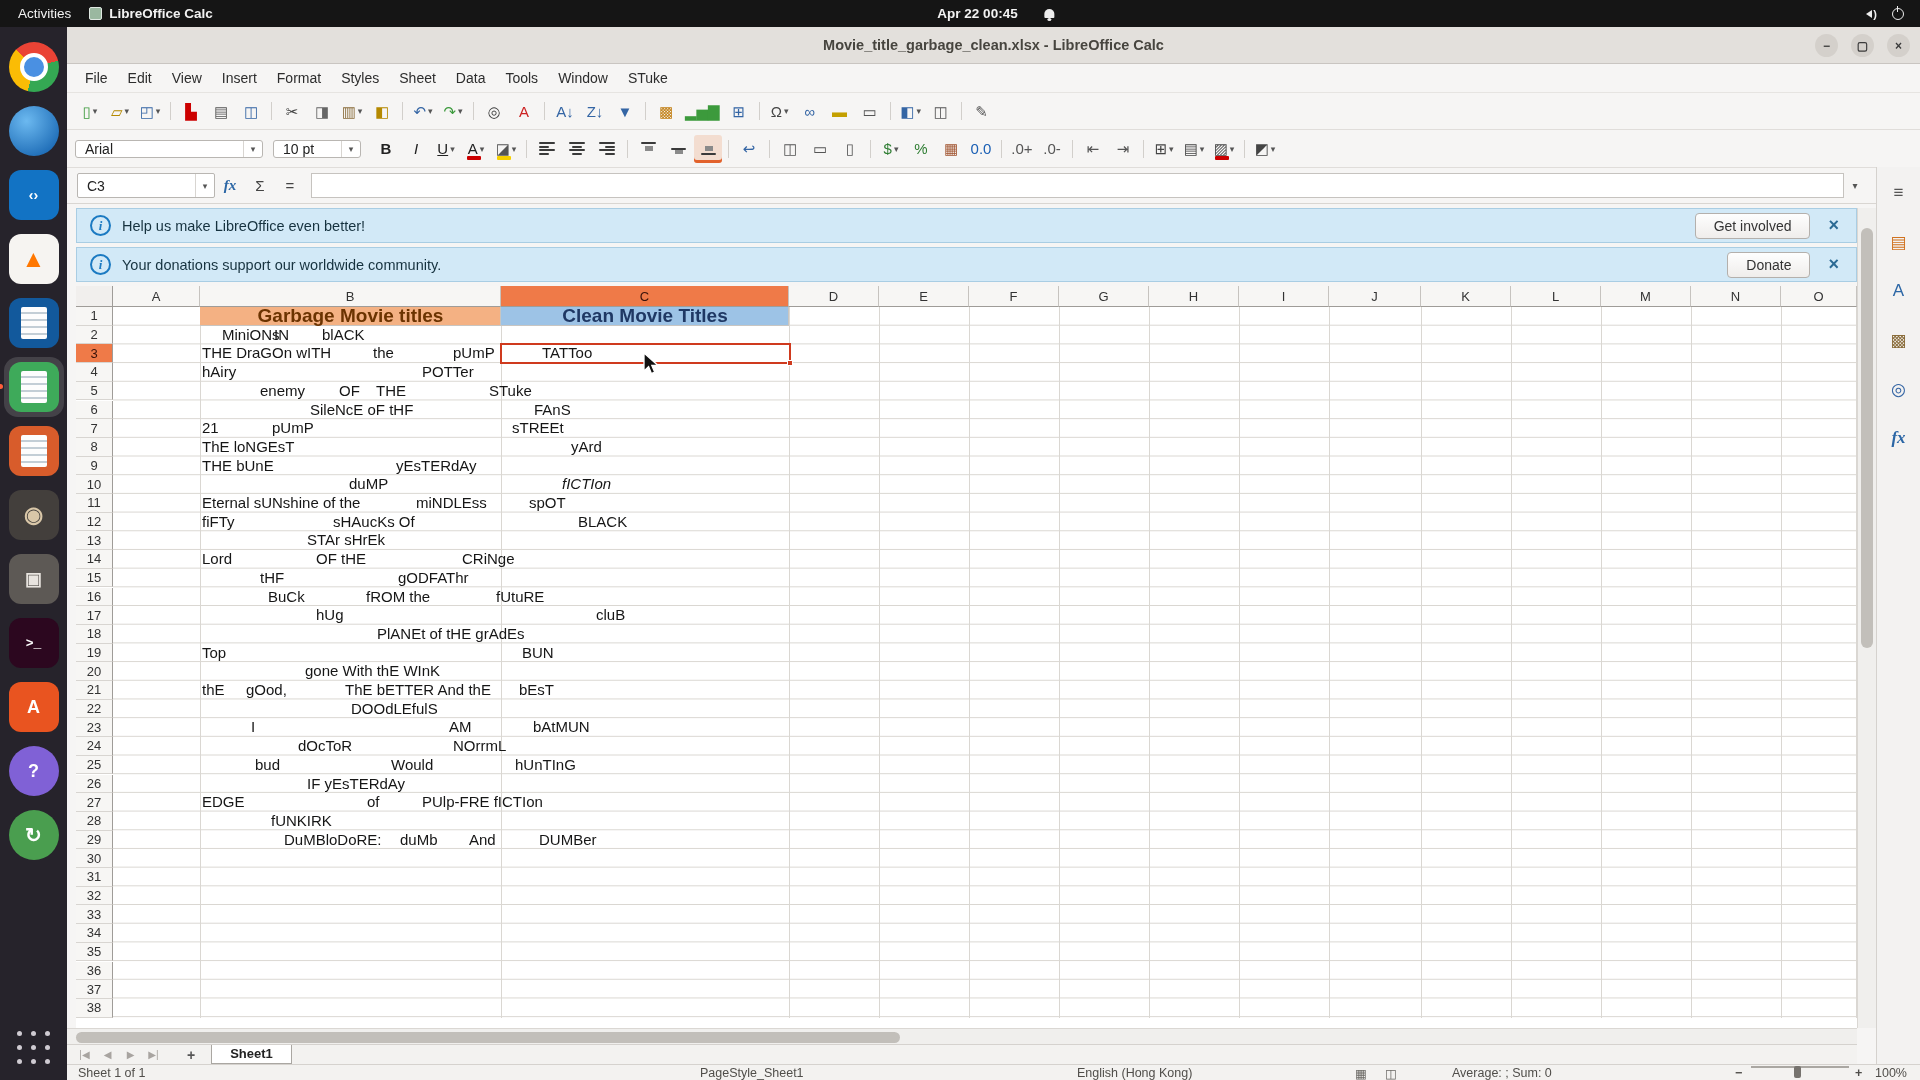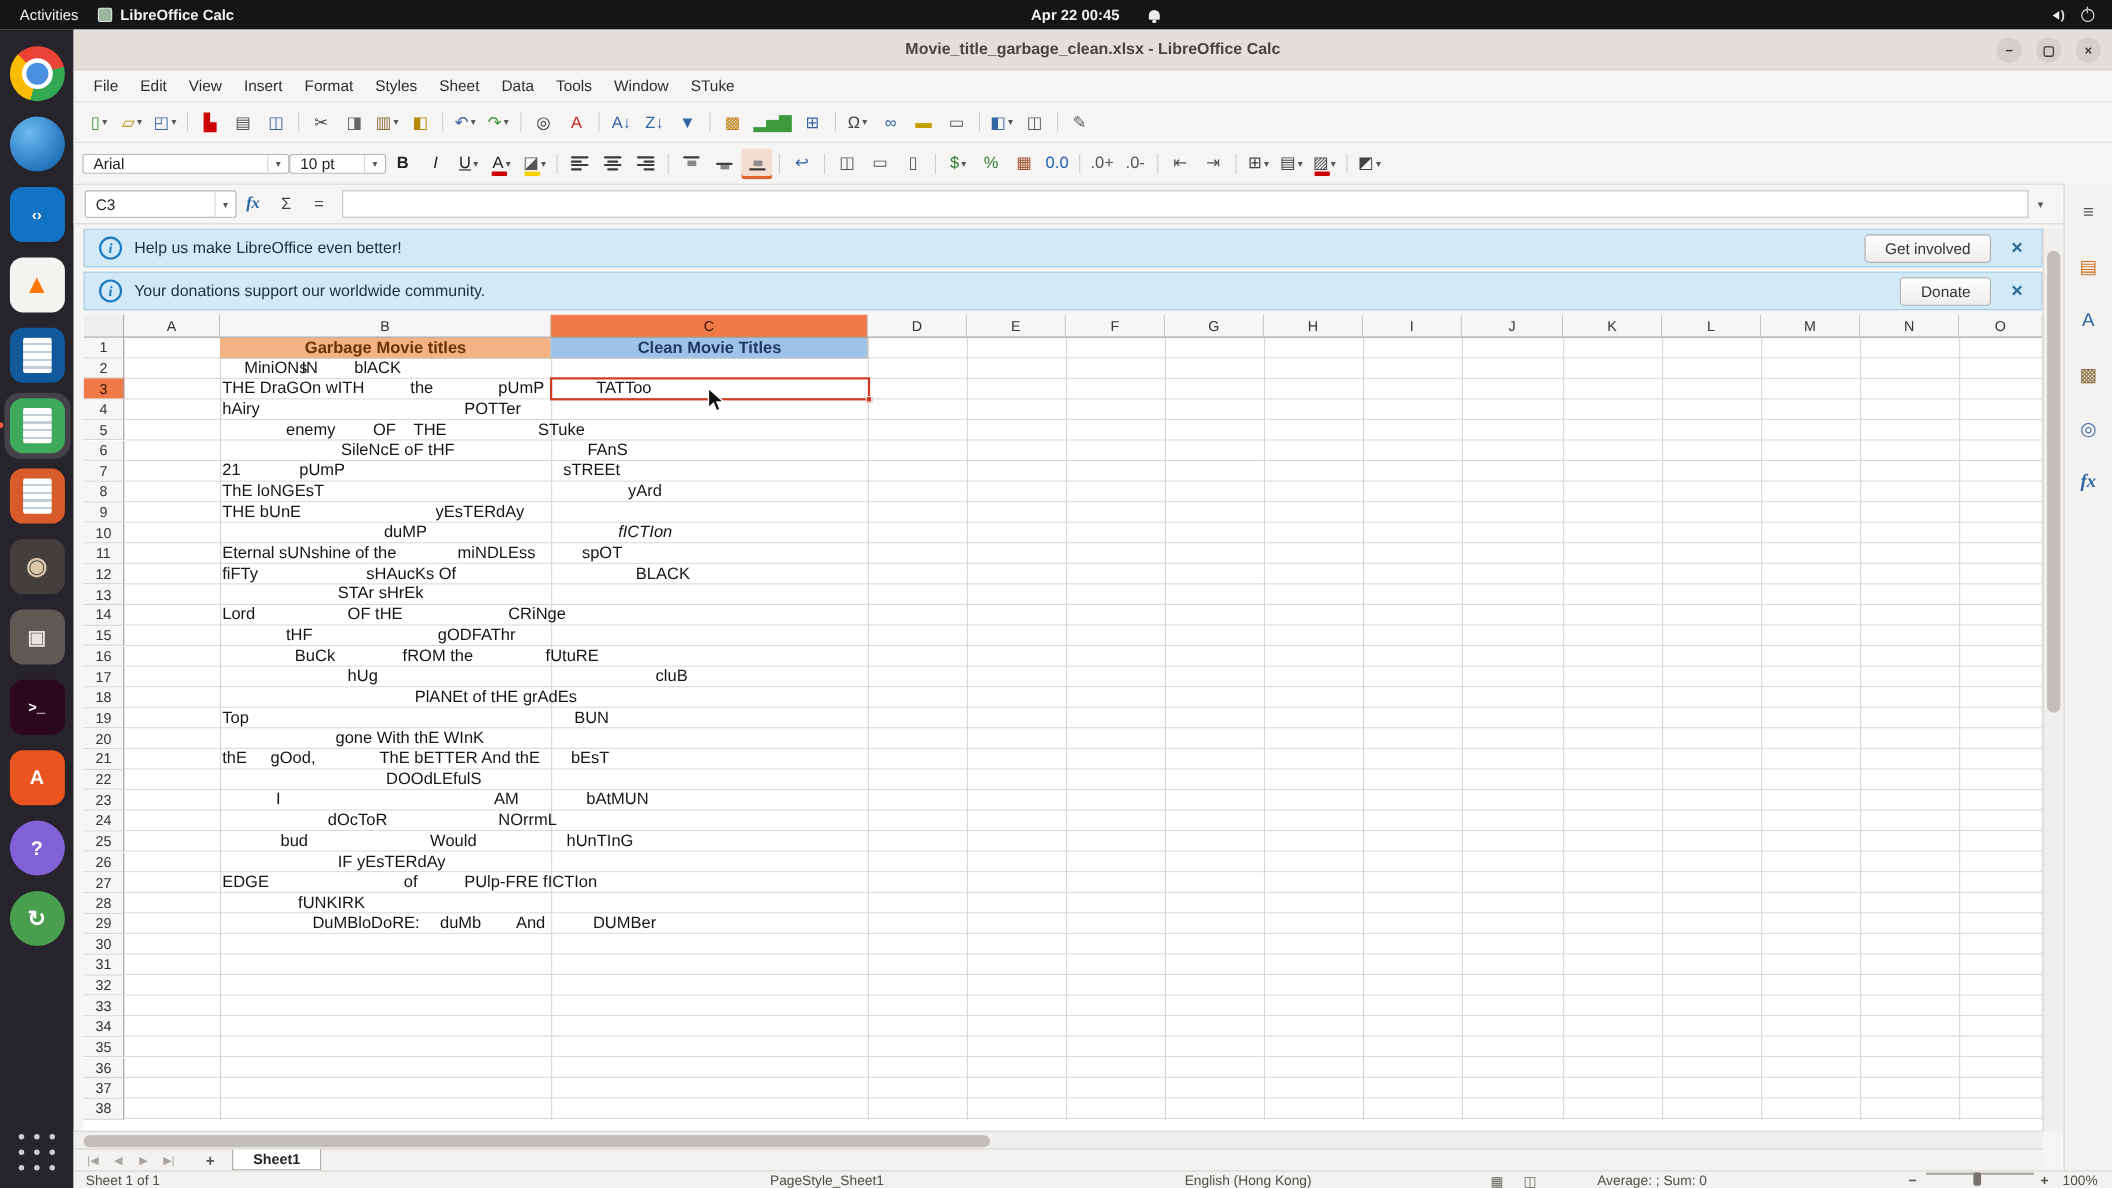--- a/index.html
+++ b/index.html
@@ -67,21 +67,21 @@
   .ci{width:16px;height:13px;display:flex;flex-direction:column;justify-content:space-between}
   .ci i{display:block;height:2px;background:#3a3a3a;border-radius:1px;width:100%}
   .bars-l{align-items:flex-start}.bars-c{align-items:center}.bars-r{align-items:flex-end}
   .bars-l i:nth-child(2n),.bars-c i:nth-child(2n),.bars-r i:nth-child(2n){width:65%}
   .va-t,.va-c,.va-b{position:relative;display:block}
   .va-t i,.va-c i,.va-b i{position:absolute;left:0;right:0;height:2px;background:#3a3a3a}
   .va-t s,.va-c s,.va-b s{position:absolute;left:4px;width:8px;height:5px;background:#8a8a8a;text-decoration:none}
   .va-t i{top:0}.va-t s{top:4px}
   .va-c i{top:5.5px}.va-c s{top:8px;height:4px}
   .va-b i{bottom:0}.va-b s{bottom:4px}
-  .combo{display:flex;align-items:center;height:18px;background:#fff;border:1px solid #b9b6b2;border-radius:3px;}
+  .combo{display:flex;align-items:center;height:18px;background:#fff;border:1px solid #b9b6b2;border-radius:3px;margin-right:10px}
   .combo .val{padding:0 9px;font-size:14px;color:#222}
   .dd2{width:19px;height:100%;border-left:1px solid #d8d5d1;display:flex;align-items:center;justify-content:center;font-size:9px;color:#555}
 
   #fbar{position:absolute;top:140px;left:0;right:44px;height:37px;background:#f6f5f4;border-top:1px solid #e0ddda;border-bottom:1px solid #d9d6d2;display:flex;align-items:center;padding:0 10px}
   #namebox{display:flex;align-items:center;height:25px;background:#fff;border:1px solid #b9b6b2;border-radius:2px;width:138px}
   #namebox .val{flex:1;padding:0 9px;font-size:14px;color:#222}
   .fbtn{width:26px;text-align:center;font-size:15px;color:#444;margin:0 2px}
   .fx{font-family:"Liberation Serif",serif;font-style:italic;font-weight:700;color:#2b66a5}
   #formula-input{flex:1;height:25px;background:#fff;border:1px solid #c6c3bf;margin-left:6px;font-size:14px;padding:0 8px;color:#222;line-height:23px}
   .fexp{width:22px;text-align:center;color:#555;font-size:10px}
@@ -96,21 +96,21 @@
   
   #sheet{position:absolute;left:9px;top:259px;width:1781px;height:742px;background:#fff;overflow:hidden}
   #corner{position:absolute;left:0;top:0;width:37px;height:21px;background:#f1efed;border-right:1px solid #9f9c98;border-bottom:1px solid #9f9c98}
   .ch{position:absolute;top:0;height:21px;background:#f7f6f4;border-right:1px solid #c6c3bf;border-bottom:1px solid #9f9c98;display:flex;align-items:center;justify-content:center;font-size:13px;color:#333}
   .ch.sel{background:#ef7a48;color:#38120a}
   .rh{position:absolute;left:0;width:37px;background:#f7f6f4;border-right:1px solid #9f9c98;border-bottom:1px solid #d8d5d1;display:flex;align-items:center;justify-content:center;font-size:13px;color:#333}
   .rh.sel{background:#ef7a48;color:#38120a}
   #gridbody{position:absolute;left:37px;top:21px;width:1744px;height:711px;
     background-image:linear-gradient(to bottom,transparent 17.7px,#dad7d2 17.7px);background-size:100% 18.7px}
   .vline{position:absolute;top:0;width:1px;height:711px;background:#dad7d2}
-  .hcell{position:absolute;top:0;height:18.7px;display:flex;align-items:center;justify-content:center;font-weight:700;font-size:15px;box-shadow:inset -1px -1px 0 #c8c5c1}
+  .hcell{position:absolute;top:0;height:18.7px;display:flex;align-items:center;justify-content:center;font-weight:700;font-size:19px;box-shadow:inset -1px -1px 0 #c8c5c1}
   .celltxt{position:absolute;height:18.7px;line-height:18.5px;white-space:pre;color:#161616;font-size:15px}
   #selbox{position:absolute;left:387px;top:36px;width:291px;height:21px;border:2px solid #cf3a1e}
   #selhandle{position:absolute;right:-4px;bottom:-4px;width:6px;height:6px;background:#cf3a1e;border:1px solid #fff}
 
   
   #vscroll{position:absolute;left:1790px;top:181px;width:19px;height:820px;background:#f0efed;border-left:1px solid #dad7d3}
   #vthumb{position:absolute;left:3px;top:20px;width:12px;height:420px;background:#c2bfba;border-radius:6px}
   #hscroll{position:absolute;left:0;top:1001px;width:1790px;height:16px;background:#f0efed;border-top:1px solid #dad7d3}
   #hthumb{position:absolute;left:9px;top:2.5px;width:824px;height:11px;background:#c2bfba;border-radius:6px}
   #rightbar{position:absolute;left:1809px;top:140px;width:44px;bottom:0;background:#f3f2f1;border-left:1px solid #d5d2ce;display:flex;flex-direction:column;align-items:center;padding-top:14px;gap:25px;font-size:17px}

